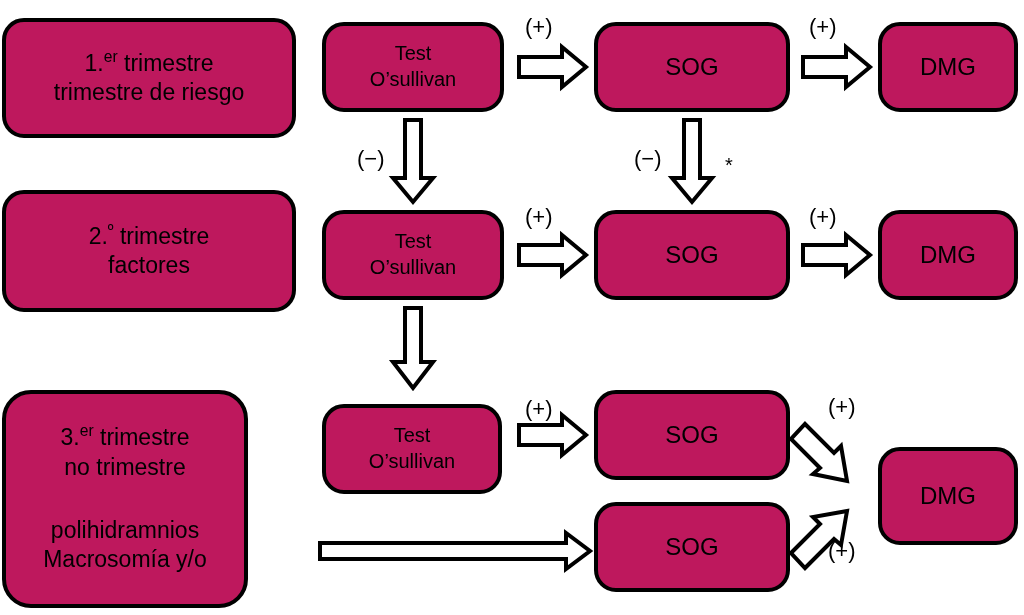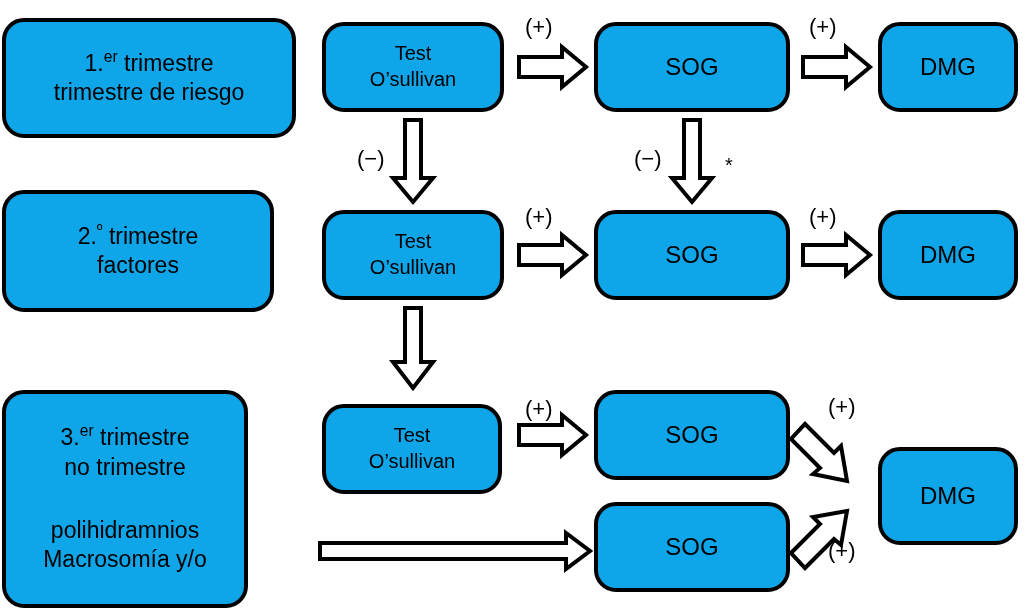--- a/index.html
+++ b/index.html
@@ -15,21 +15,21 @@
     width: 1024px;
     height: 615px;
     background: #ffffff;
     overflow: hidden;
   }
   .node {
     position: absolute;
     box-sizing: border-box;
     border: 4px solid #000000;
     border-radius: 22px;
-    background: #0ea5e9;
+    background: #be185d;
     display: flex;
     flex-direction: column;
     align-items: center;
     justify-content: center;
     text-align: center;
     color: #000000;
     line-height: 1.28;
   }
   .node .line {
     display: block;
@@ -97,39 +97,39 @@
   </div>
 
   <div class="node n-sog" style="left:594px; top:22px; width:196px; height:90px;">
     <span class="line">SOG</span>
   </div>
 
   <div class="node n-dmg" style="left:878px; top:22px; width:140px; height:90px;">
     <span class="line">DMG</span>
   </div>
 
-  <div class="node n-left" style="left:2px; top:190px; width:272px; height:122px;">
+  <div class="node n-left" style="left:2px; top:190px; width:294px; height:122px;">
     <span class="line"><span>2.</span><span class="sup">º</span><span> trimestre</span></span>
     <span class="line">factores</span>
   </div>
 
   <div class="node n-mid" style="left:322px; top:210px; width:182px; height:90px;">
     <span class="line">Test</span>
     <span class="line">O’sullivan</span>
   </div>
 
   <div class="node n-sog" style="left:594px; top:210px; width:196px; height:90px;">
     <span class="line">SOG</span>
   </div>
 
   <div class="node n-dmg" style="left:878px; top:210px; width:140px; height:90px;">
     <span class="line">DMG</span>
   </div>
 
-  <div class="node n-left" style="left:2px; top:390px; width:246px; height:218px;">
+  <div class="node n-left" style="left:2px; top:390px; width:246px; height:218px;border-radius:29px;">
     <span class="line"><span>3.</span><span class="sup">er</span><span> trimestre</span></span>
     <span class="line">no trimestre</span>
     <span class="gap"></span>
     <span class="line">polihidramnios</span>
     <span class="line">Macrosomía y/o</span>
   </div>
 
   <div class="node n-mid" style="left:322px; top:404px; width:180px; height:90px;">
     <span class="line">Test</span>
     <span class="line">O’sullivan</span>

